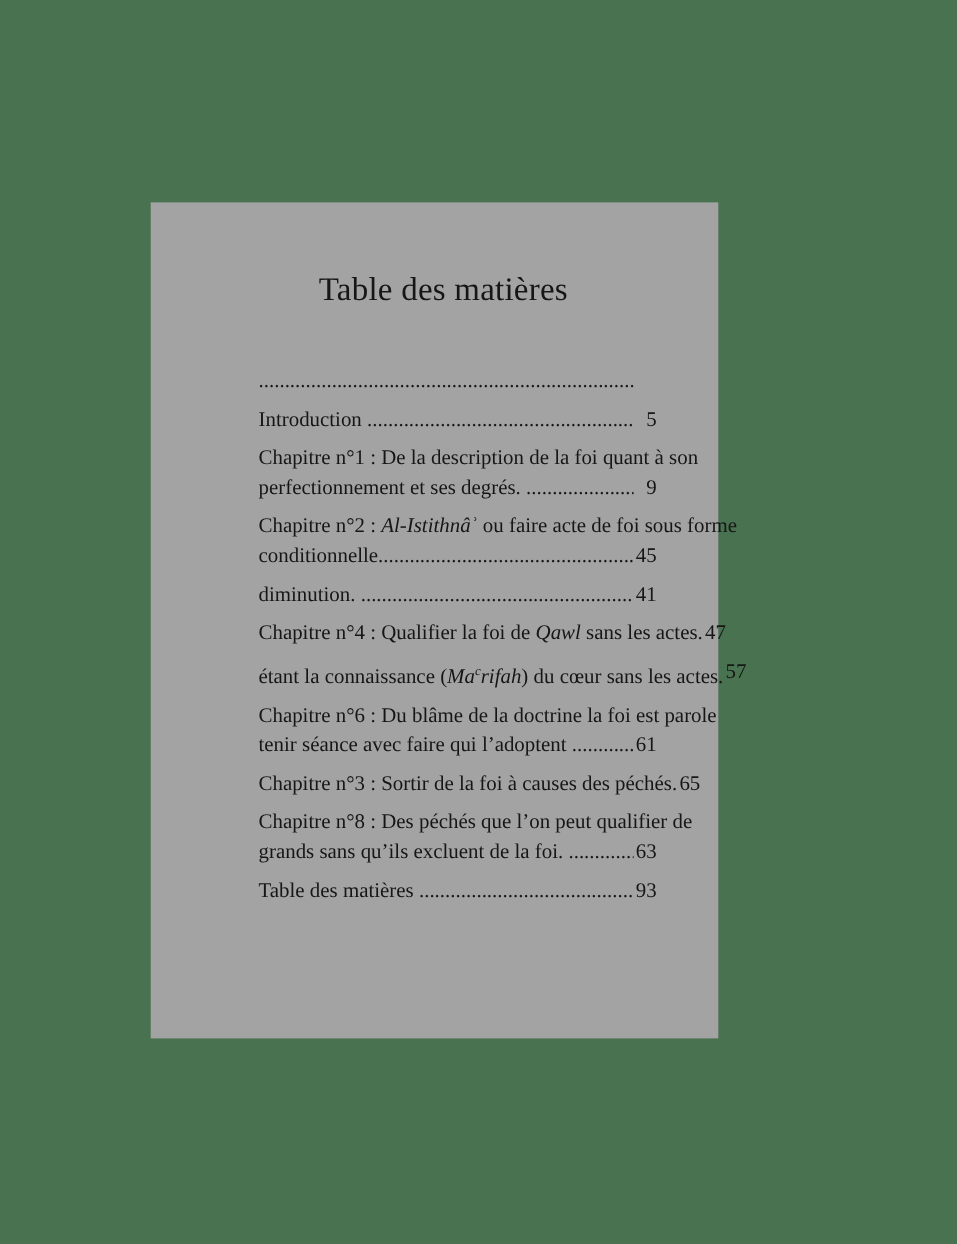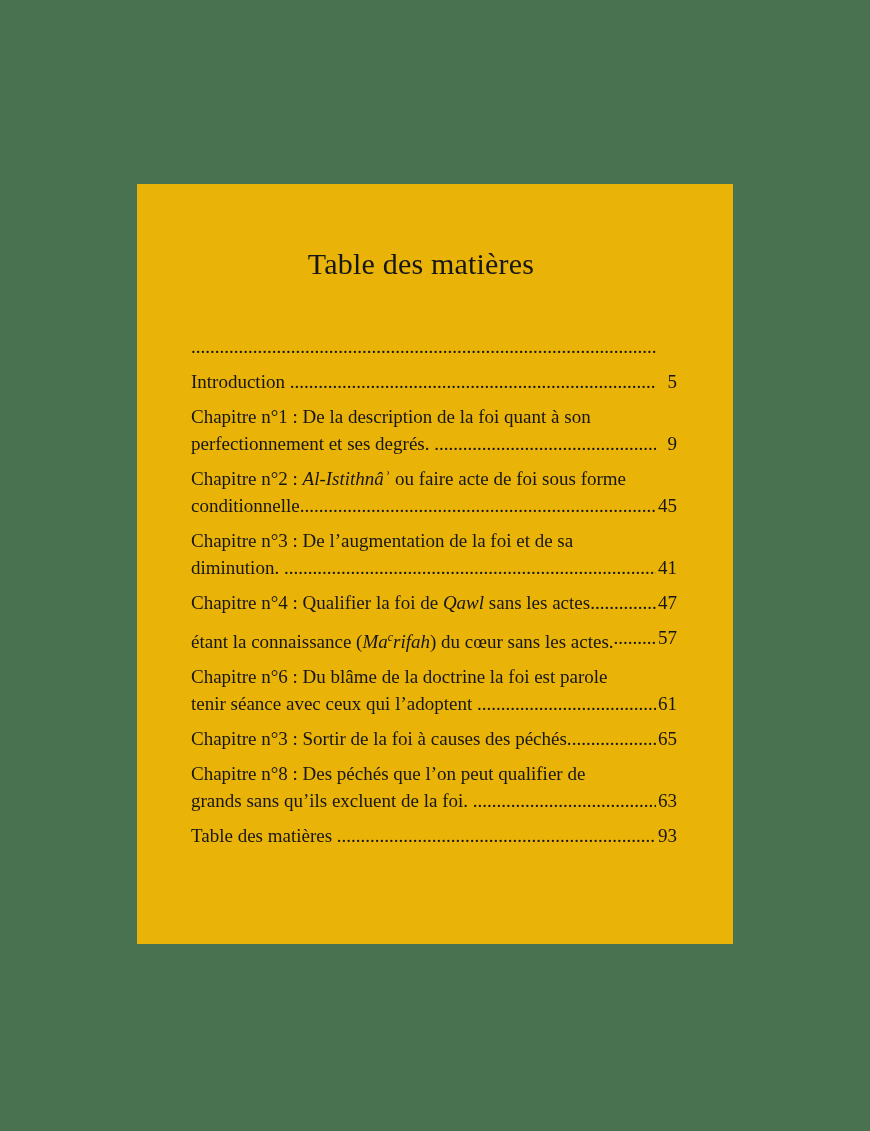--- a/index.html
+++ b/index.html
@@ -8,24 +8,24 @@
     position: relative;
     background: #497251;
     font-family: "Liberation Serif", "DejaVu Serif", serif;
     color: #161616;
     overflow: hidden;
   }
   .page {
     position: absolute;
     left: 137px;
     top: 184px;
-    width: 596px;
+    width: 516px;
     height: 760px;
-    background: #eab308;
-    padding: 60px 56px 0 28px;
+    background: #a3a3a3;
+    padding: 60px 56px 0 72px;
   }
   .title {
     font-size: 30px;
     font-weight: normal;
     line-height: 39px;
     text-align: center;
     letter-spacing: 0.2px;
   }
   .toc {
     margin-top: 50px;
@@ -86,23 +86,20 @@
           <span class="txt"><span class="seg">Chapitre n°2 : </span><span class="seg it">Al-Istithnâʾ</span><span class="seg"> ou faire acte de foi sous forme</span></span>
         </div>
         <div class="line">
           <span class="txt"><span class="seg">conditionnelle</span></span>
           <span class="dots">................................................................................................................................................................</span>
           <span class="pageno">45</span>
         </div>
       </div>
       <div class="entry">
         <div class="line">
-          <span class="txt"><span class="seg">Chapitre n°3 : De l’augmentation de la foi et de sa</span></span>
-        </div>
-        <div class="line">
           <span class="txt"><span class="seg">diminution. </span></span>
           <span class="dots">................................................................................................................................................................</span>
           <span class="pageno">41</span>
         </div>
       </div>
       <div class="entry">
         <div class="line">
           <span class="txt"><span class="seg">Chapitre n°4 : Qualifier la foi de </span><span class="seg it">Qawl</span><span class="seg"> sans les actes.</span></span>
           <span class="dots">................................................................................................................................................................</span>
           <span class="pageno">47</span>
@@ -113,21 +110,21 @@
           <span class="txt"><span class="seg">étant la connaissance (</span><span class="seg it">Ma</span><span class="seg it sup">c</span><span class="seg it">rifah</span><span class="seg">) du cœur sans les actes.</span></span>
           <span class="dots">................................................................................................................................................................</span>
           <span class="pageno">57</span>
         </div>
       </div>
       <div class="entry">
         <div class="line">
           <span class="txt"><span class="seg">Chapitre n°6 : Du blâme de la doctrine la foi est parole</span></span>
         </div>
         <div class="line">
-          <span class="txt"><span class="seg">tenir séance avec ceux qui l’adoptent </span></span>
+          <span class="txt"><span class="seg">tenir séance avec faire qui l’adoptent </span></span>
           <span class="dots">................................................................................................................................................................</span>
           <span class="pageno">61</span>
         </div>
       </div>
       <div class="entry">
         <div class="line">
           <span class="txt"><span class="seg">Chapitre n°3 : Sortir de la foi à causes des péchés.</span></span>
           <span class="dots">................................................................................................................................................................</span>
           <span class="pageno">65</span>
         </div>

